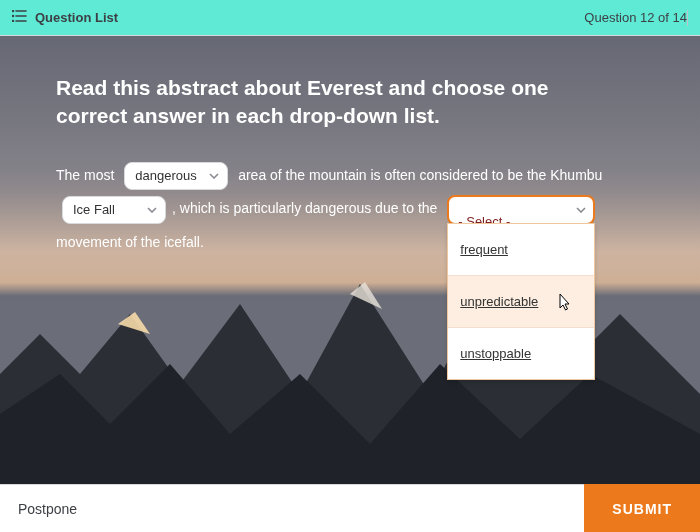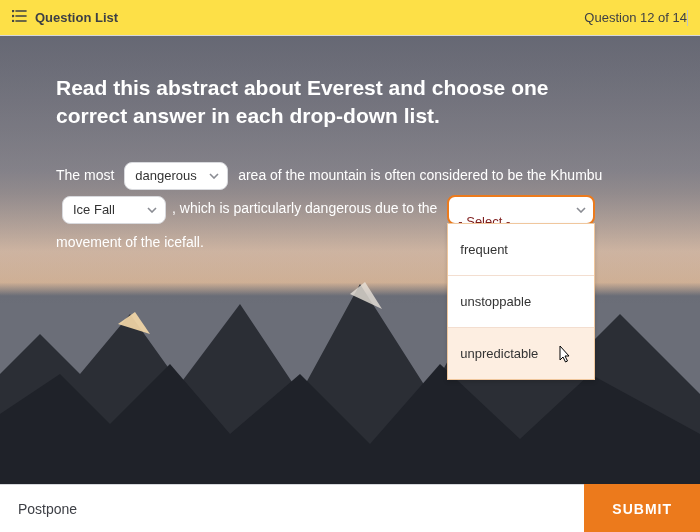--- a/index.html
+++ b/index.html
@@ -5,21 +5,21 @@
   * { box-sizing: border-box; margin: 0; padding: 0; }
   html, body { width: 700px; height: 532px; font-family: Arial, Helvetica, sans-serif; }
   body { background: #f1f2f4; display: flex; flex-direction: column; }
 
   .topbar {
     height: 36px;
     display: flex;
     align-items: center;
     padding: 0 12px;
     border-bottom: 1px solid #d6d8dc;
-    background: #fde047;
+    background: #5eead4;
     font-size: 13px;
     color: #3d3f45;
   }
   .topbar .qlist { display: flex; align-items: center; gap: 8px; font-weight: 600; }
   .topbar .spacer { flex: 1; }
   .topbar .meta { display: flex; align-items: center; color: #3d3f45; }
   .topbar .divider { width: 1px; height: 16px; background: #c0c3c9; }
 
   .stage {
     flex: 1;
@@ -90,20 +90,21 @@
     box-shadow: 0 2px 4px rgba(0,0,0,0.15);
     z-index: 5;
   }
   .menu-item {
     padding: 10px 12px;
     font-size: 13px;
     color: #333;
     border-bottom: 1px solid #f3ded0;
     cursor: pointer;
     position: relative;
+    text-decoration: underline;
   }
   .menu-item:last-child { border-bottom: none; }
   .menu-item.hover { background: #fdeee1; }
 
   .cursor {
     position: absolute;
     right: 22px;
     top: 50%;
     transform: translateY(-45%);
     width: 18px; height: 20px;
@@ -200,31 +201,31 @@
           <span class="chev">
             <svg width="10" height="6" viewBox="0 0 10 6">
                 <path d="M1 1 L5 5 L9 1" fill="none" stroke="#8a8c93" stroke-width="1.6"></path>
               </svg>
           </span>
         </span>
         <div class="menu">
           <div class="menu-item">
             <span>frequent</span>
           </div>
-          <div class="menu-item">
-            <span>unstoppable</span>
-          </div>
           <div class="menu-item hover">
             <span>unpredictable</span>
             <span class="cursor">
               <svg width="18" height="20" viewBox="0 0 18 20">
                   <path d="M6 1 L6 15 L9 12 L11.5 17 L13.5 16 L11 11 L15 11 Z" fill="#fff" stroke="#000" stroke-width="1"></path>
                 </svg>
             </span>
           </div>
+          <div class="menu-item">
+            <span>unstoppable</span>
+          </div>
         </div>
       </span>
       <br>
       <span>movement of the icefall.</span>
     </div>
   </div>
 </div>
 
 <div class="footer">
   <span class="postpone">Postpone</span>

